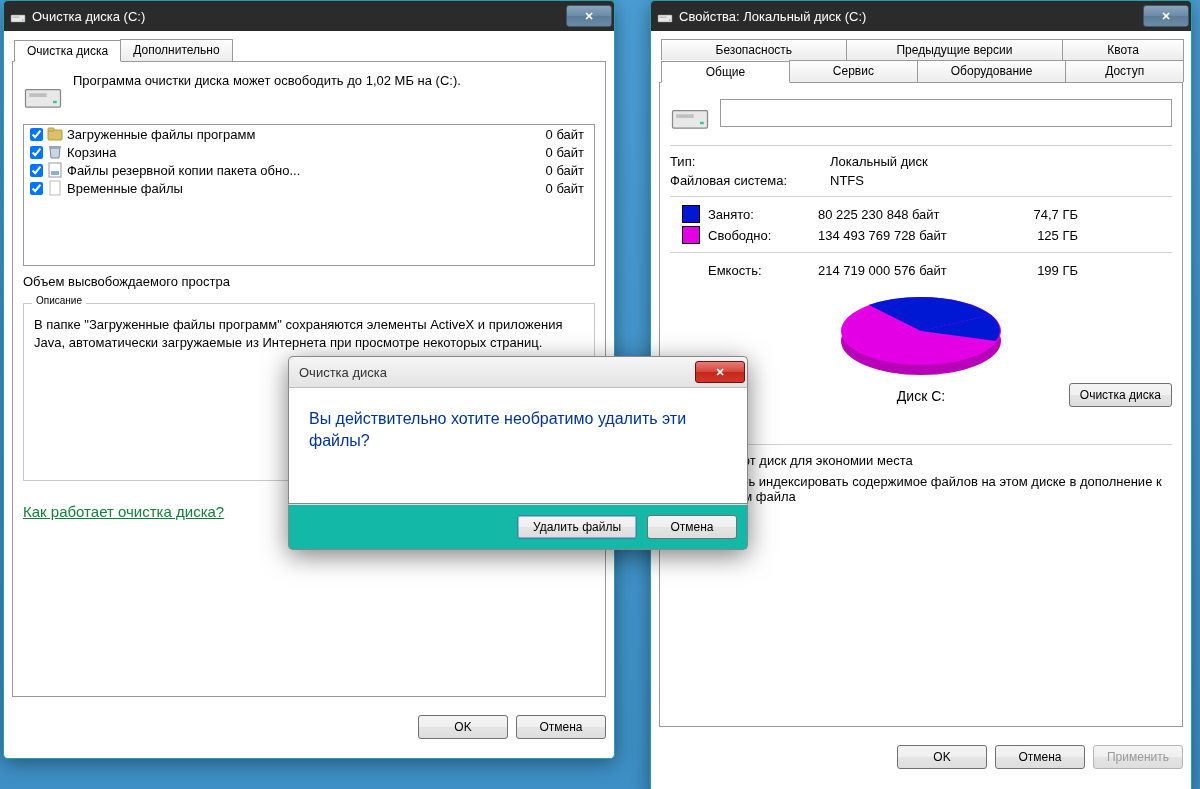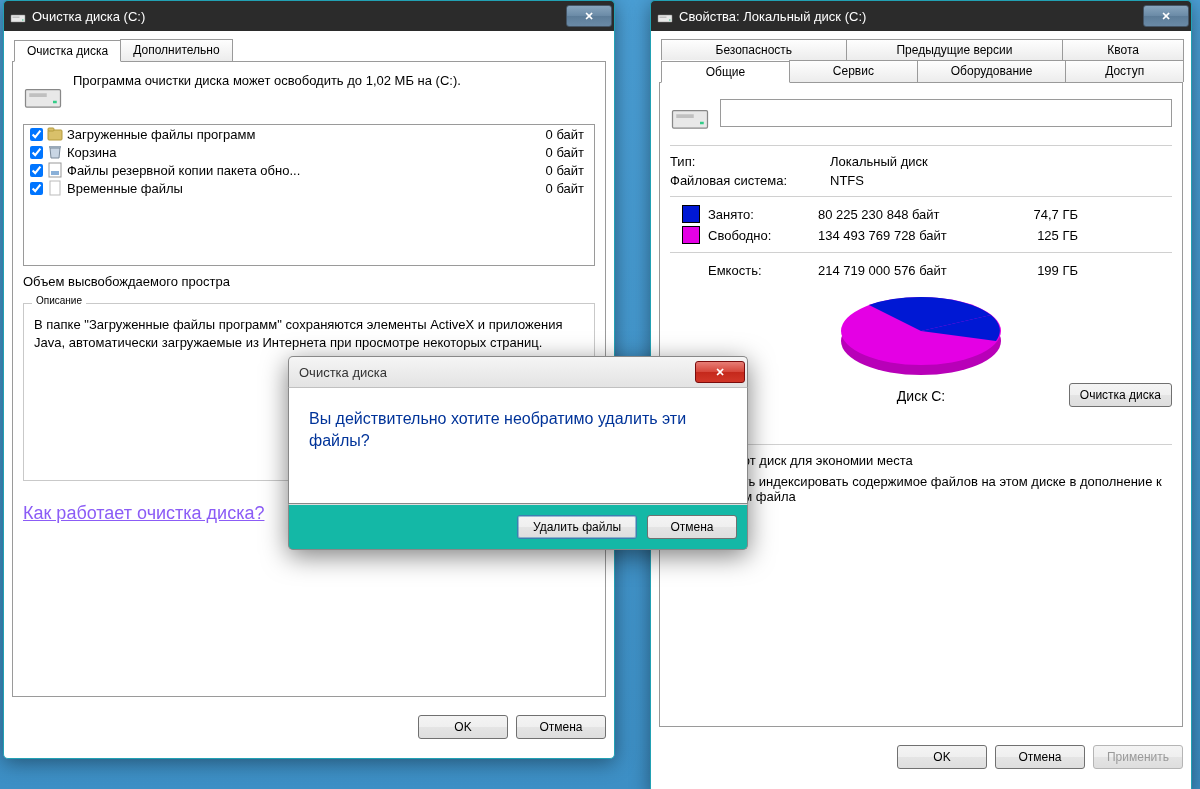--- a/index.html
+++ b/index.html
@@ -118,21 +118,21 @@
     min-width: 90px; height: 24px;
     padding: 0 10px;
     border: 1px solid #707070;
     background: linear-gradient(to bottom, #f4f4f4 0%, #efefef 49%, #e4e4e4 50%, #dedede 100%);
     border-radius: 3px;
     font-size: 12px;
   }
   .std-btn.default { border: 1px solid #3c7fb1; box-shadow: 0 0 0 1px rgba(60,127,177,0.5) inset; }
   .std-btn.disabled { color: #9a9a9a; border-color: #b5b5b5; }
 
-  a.help { color: #8b5cf6; text-decoration: underline; font-size: 18px; }
+  a.help { color: #15803d; text-decoration: underline; font-size: 15px; }
 
   .btn-row { display: flex; justify-content: flex-end; gap: 8px; margin-top: 10px; padding-top: 8px; }
 
   
   .kv { display: flex; font-size: 13px; margin: 4px 0; }
   .kv .k { width: 160px; }
   .kv .v { flex: 1; }
 
   .usage { display: flex; align-items: center; font-size: 13px; margin: 3px 12px; }
   .usage .sw { width: 16px; height: 16px; border: 1px solid #000; margin-right: 8px; flex-shrink:0; }

